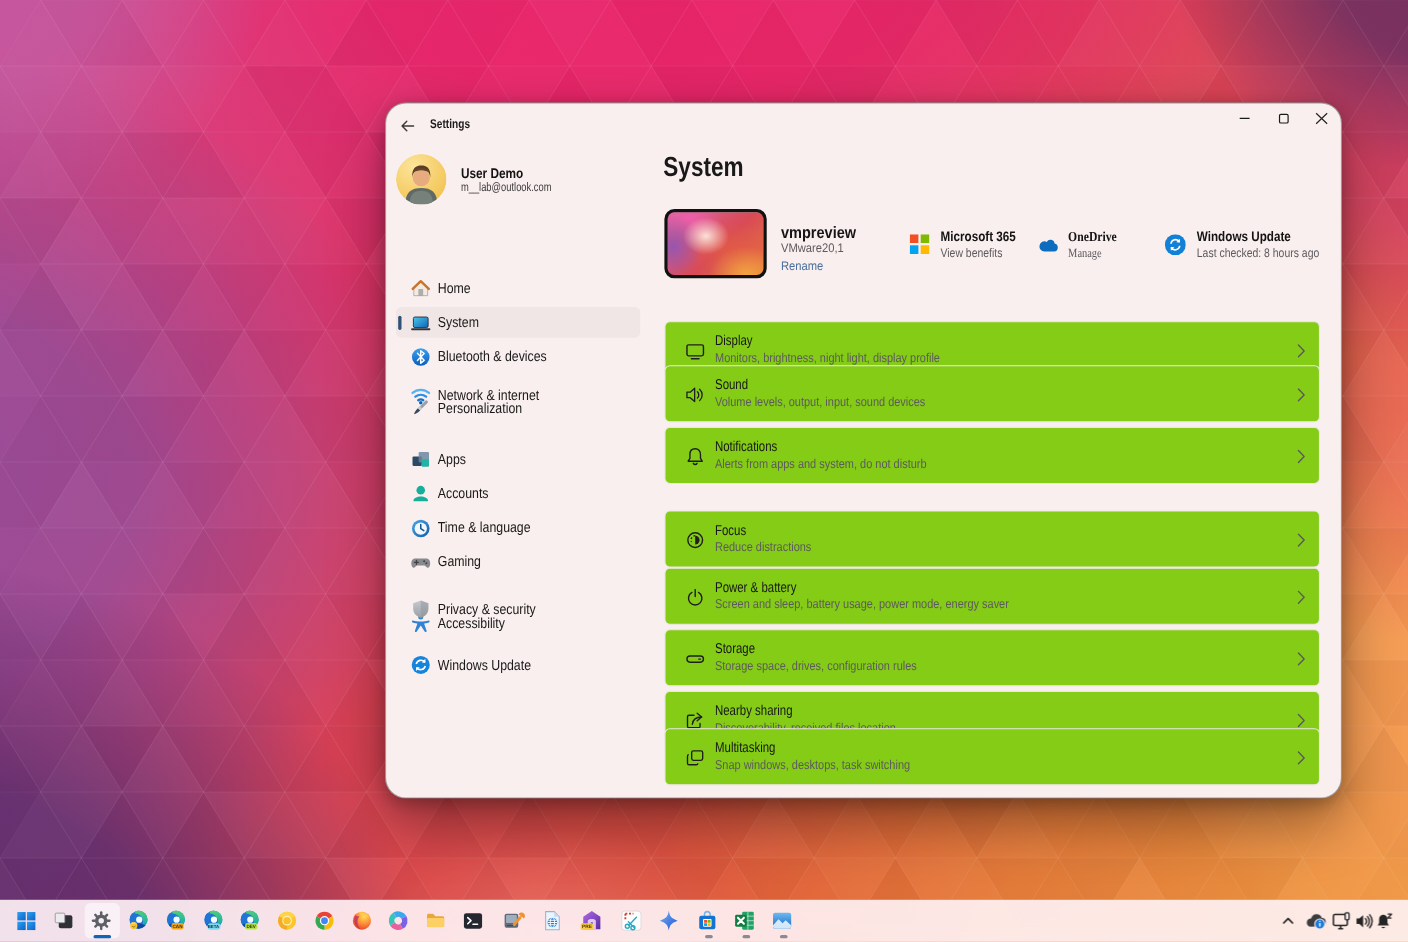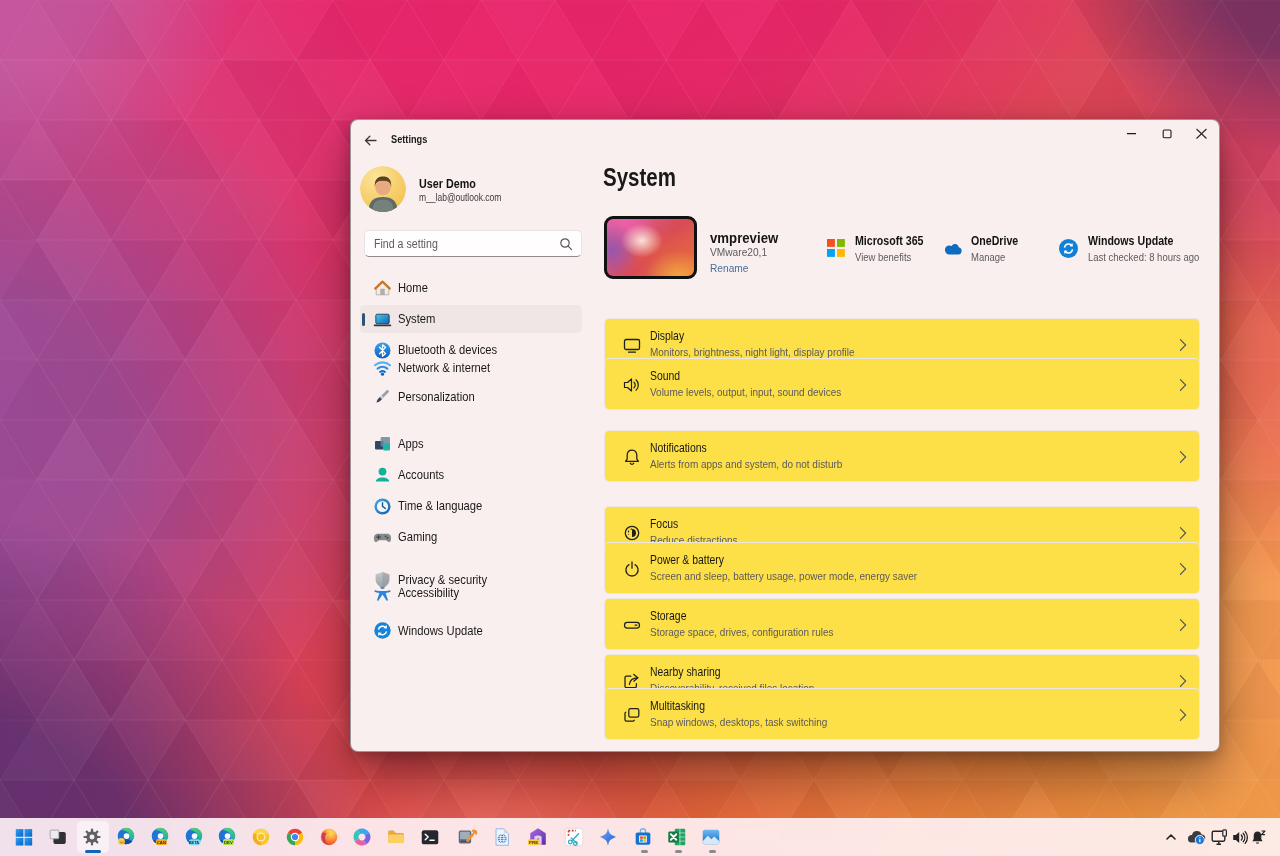--- a/index.html
+++ b/index.html
@@ -15,23 +15,23 @@
 radial-gradient(430px 340px at -2% -2%, rgba(196,88,160,0.92) 0%, rgba(196,88,160,0.8) 25%, rgba(196,88,160,0) 62%),
 radial-gradient(880px 460px at 45% -4%, rgba(234,36,106,0.95) 0%, rgba(234,36,106,0.85) 28%, rgba(234,36,106,0) 64%),
 radial-gradient(500px 380px at 104% 42%, rgba(230,94,84,0.85) 0%, rgba(230,94,84,0.7) 20%, rgba(230,94,84,0) 60%),
 radial-gradient(440px 580px at 105% 66%, rgba(246,158,84,0.95) 0%, rgba(246,158,84,0.84) 30%, rgba(246,158,84,0) 64%),
 radial-gradient(1150px 820px at 103% 103%, #f0a243 0%, #e8823c 30%, rgba(232,130,60,0) 64%),
 linear-gradient(140deg, #cf4f92 0%, #dd3368 26%, #dd4552 52%, #de5936 76%, #e8823c 100%);
 }
 #tri { position:absolute; inset:0; }
 
 #win { position:absolute; left:350px; top:93px; width:870px; height:633px;
- background:#f9efee; border-radius:8px; overflow:hidden;
+ background:#f9efee; border-radius:19px; overflow:hidden;
  border:1px solid rgba(70,60,66,0.5);
- box-shadow:0 22px 50px rgba(0,0,0,0.38), 0 4px 14px rgba(0,0,0,0.22);margin-top:26px; }
+ box-shadow:0 22px 50px rgba(0,0,0,0.38), 0 4px 14px rgba(0,0,0,0.22); }
 .cap { position:absolute; color:#1c1c1c; }
 #backarrow { left:12px; top:12px; }
 #capTitle { left:40px; font-size:11.5px; font-weight:700; color:#1b1b1b; position:absolute; transform:scaleX(0.8); transform-origin:0 50%; }
 #capTitle { top:13px; }
 .capbtn { position:absolute; top:6px; }
 
 #avatar { position:absolute; left:9px; top:46px; width:46px; height:46px; border-radius:50%; overflow:hidden; }
 #uname { position:absolute; left:68px; top:56px; font-size:12.8px; font-weight:700; color:#121212; transform:scaleX(0.84); transform-origin:0 50%; }
 #uemail { position:absolute; left:68px; top:71px; font-size:11.2px; color:#3c3a3c; transform:scaleX(0.76); transform-origin:0 50%; }
 #search { position:absolute; left:13px; top:110px; width:218px; height:27px; background:#fffdfe;
@@ -48,21 +48,21 @@
  radial-gradient(30px 24px at 40% 38%, rgba(255,240,228,0.9) 0%, rgba(255,240,228,0) 70%),
  radial-gradient(36px 40px at 6% 55%, rgba(148,85,176,0.95) 0%, rgba(148,85,176,0) 72%),
  radial-gradient(46px 36px at 82% 100%, #f2a440 0%, rgba(242,164,64,0) 72%),
  radial-gradient(60px 36px at 68% 60%, rgba(226,92,68,0.85) 0%, rgba(226,92,68,0) 70%),
  radial-gradient(44px 32px at 22% 8%, rgba(240,95,174,0.9) 0%, rgba(240,95,174,0) 72%),
  linear-gradient(135deg,#d8669c 0%, #d84a56 55%, #e8793c 100%); }
 .hero { position:absolute; color:#151515; }
 .hero { white-space:nowrap; }
 .hero .t1 { font-size:12.5px; font-weight:700; color:#131313; line-height:14px; transform:scaleX(0.85); transform-origin:0 50%; }
 .hero .t2 { font-size:11.3px; color:#5d5a5d; margin-top:3px; line-height:13px; transform:scaleX(0.84); transform-origin:0 50%; }
-.card { position:absolute; left:253px; width:596px; height:52px; background:#fde047;
+.card { position:absolute; left:253px; width:596px; height:52px; background:#84cc16;
  border:1px solid #ece7e4; border-radius:5px; }
 .card .ci { position:absolute; left:17px; top:16px; }
 .card .t1 { position:absolute; left:45px; top:8.5px; font-size:13px; color:#171717; white-space:nowrap; transform:scaleX(0.8); transform-origin:0 50%; }
 .card .t2 { position:absolute; left:45px; top:25.5px; font-size:11.6px; color:#5d5a5d; white-space:nowrap; transform:scaleX(0.86); transform-origin:0 50%; }
 .card .ch { position:absolute; right:12px; top:19px; }
 
 #bar { position:absolute; left:0; top:818px; width:1280px; height:38px;
  background:rgba(253,241,244,0.92); backdrop-filter: blur(22px) saturate(1.4); }
 .tb { position:absolute; top:827px; width:22px; height:22px; }
 .runbar { position:absolute; top:849.5px; width:7px; height:3px; border-radius:2px; background:#8e8890; }
@@ -674,27 +674,20 @@
         <circle cx="23" cy="23" r="23" fill="url(#avg)"></circle>
         <path d="M8.5 46 C8.5 34.5 14 31 23 31 C32 31 37.5 34.5 37.5 46 Z" fill="#5f6a66"></path>
         <path d="M12.5 46 C12.5 36.5 16 33.4 23 33.4 C30 33.4 33.5 36.5 33.5 46 Z" fill="#76817c"></path>
         <circle cx="23" cy="21.5" r="7.8" fill="#e8ab80"></circle>
         <path d="M14.8 21.5 C14.2 12.5 18.5 10.5 23 10.5 C27.5 10.5 31.8 12.5 31.2 21.5 C30.6 16.5 28.5 14.8 23 14.8 C17.5 14.8 15.4 16.5 14.8 21.5 Z" fill="#5a3d24"></path>
         <path d="M15.5 16.5 C17 11.5 29 11.5 30.5 16.5 C27 13.8 19 13.8 15.5 16.5 Z" fill="#64452a"></path>
       </svg>
     </div>
     <div id="uname">User Demo</div>
     <div id="uemail">m__lab@outlook.com</div>
-    <div id="search">
-        <span>Find a setting</span>
-      <svg width="14" height="14" viewBox="0 0 14 14">
-          <circle cx="6" cy="6" r="4.2" fill="none" stroke="#5a575a" stroke-width="1.2"></circle>
-          <path d="M9.2 9.2 L12.6 12.6" stroke="#5a575a" stroke-width="1.2" stroke-linecap="round"></path>
-        </svg>
-    </div>
 
     <div id="selpill" style="top:185px;"></div>
     <div id="selbar" style="top:192.5px;"></div>
     <div id="navwrap">
         <div class="nav" style="top:152.5px">
           <svg class="ic" width="19" height="19" viewBox="0 0 19 19">
             <path d="M3.2 9 L9.5 3.4 L15.8 9 V15.8 H3.2 Z" fill="#f2ebe4" stroke="#b0a89f" stroke-width="0.8"></path>
             <rect x="7.3" y="9.8" width="4.4" height="6" rx="0.5" fill="#9a9a9a" opacity="0.75"></rect>
             <path d="M2.2 9.6 L9.5 2.6 L16.8 9.6" fill="none" stroke="#c8742c" stroke-width="2.2" stroke-linecap="round" stroke-linejoin="round"></path>
           </svg>
@@ -719,21 +712,21 @@
             <path d="M6.5 6.2 L12.6 12.6 L9.5 15.2 V3.8 L12.6 6.4 L6.5 12.8" fill="none" stroke="#fff" stroke-width="1.3" stroke-linejoin="round" stroke-linecap="round"></path>
             <defs>
               <linearGradient id="gbt" x1="0" y1="0" x2="0" y2="1">
                 <stop offset="0" stop-color="#3ba2ef"></stop>
                 <stop offset="1" stop-color="#0a5ebe"></stop>
               </linearGradient>
             </defs>
           </svg>
           <div class="tx">Bluetooth &amp; devices</div>
         </div>
-        <div class="nav" style="top:232px">
+        <div class="nav" style="top:250px">
           <svg class="ic" width="19" height="19" viewBox="0 0 19 19">
             <path d="M2 7.2 A11.5 11.5 0 0 1 17 7.2" fill="none" stroke="#57b1f2" stroke-width="2.1" stroke-linecap="round"></path>
             <path d="M4.6 10.6 A8 8 0 0 1 14.4 10.6" fill="none" stroke="#2d8fe2" stroke-width="2.1" stroke-linecap="round"></path>
             <path d="M7.2 13.8 A4.2 4.2 0 0 1 11.8 13.8" fill="none" stroke="#1273cc" stroke-width="2.1" stroke-linecap="round"></path>
             <circle cx="9.5" cy="16.2" r="1.6" fill="#0d62b4"></circle>
           </svg>
           <div class="tx">Network &amp; internet</div>
         </div>
         <div class="nav" style="top:261px">
           <svg class="ic" width="19" height="19" viewBox="0 0 19 19">
@@ -831,21 +824,21 @@
     </div>
     <div class="hero" style="left:504px;top:114px;">
         <div class="t1">Microsoft 365</div>
         <div class="t2">View benefits</div>
       </div>
     <div class="hero" style="left:591px;top:121px;">
       <svg width="21" height="14" viewBox="0 0 21 14">
           <path d="M7.8 13.6 A4.6 4.6 0 1 1 9.6 4.9 A3.8 3.8 0 0 1 16.7 6.3 A3.7 3.7 0 0 1 16.3 13.6 Z" fill="#0d6cbd"></path>
         </svg>
     </div>
-    <div class="hero" style="left:620px;top:114px;">
+    <div class="hero" style="left:620px;top:114px;font-family:Liberation Serif, serif;">
         <div class="t1">OneDrive</div>
         <div class="t2">Manage</div>
       </div>
     <div class="hero" style="left:708px;top:119px;">
       <svg width="19" height="19" viewBox="0 0 19 19">
           <circle cx="9.5" cy="9.5" r="9.5" fill="#1180d7"></circle>
           <path d="M5.5 8.6 A4.2 4.2 0 0 1 13.3 7 M13.5 10.4 A4.2 4.2 0 0 1 5.7 12" fill="none" stroke="#fff" stroke-width="1.5"></path>
           <path d="M13.6 4 L13.7 7.4 L10.4 7.3 Z" fill="#fff"></path>
           <path d="M5.4 15 L5.3 11.6 L8.6 11.7 Z" fill="#fff"></path>
         </svg>
@@ -872,32 +865,32 @@
             <path d="M2.5 7.5 H5.5 L9.5 4 V16 L5.5 12.5 H2.5 Z" fill="none" stroke="#1f1f1f" stroke-width="1.2" stroke-linejoin="round"></path>
             <path d="M12 7.2 A3.8 3.8 0 0 1 12 12.8" fill="none" stroke="#1f1f1f" stroke-width="1.2" stroke-linecap="round"></path>
             <path d="M14 4.8 A7 7 0 0 1 14 15.2" fill="none" stroke="#1f1f1f" stroke-width="1.2" stroke-linecap="round"></path>
           </svg>
           <div class="t1">Sound</div>
           <div class="t2">Volume levels, output, input, sound devices</div>
           <svg class="ch" width="8" height="14" viewBox="0 0 8 14">
             <path d="M1.4 1.6 L6.6 7 L1.4 12.4" fill="none" stroke="#5a5a5a" stroke-width="1.25" stroke-linecap="round" stroke-linejoin="round"></path>
           </svg>
         </div>
-        <div class="card" style="top:310px">
+        <div class="card" style="top:294px">
           <svg class="ci" width="20" height="20" viewBox="0 0 20 20">
             <path d="M10 3 C6.8 3 5.2 5.4 5.2 8.2 V11.8 L3.6 14.3 H16.4 L14.8 11.8 V8.2 C14.8 5.4 13.2 3 10 3 Z" fill="none" stroke="#1f1f1f" stroke-width="1.25" stroke-linejoin="round"></path>
             <path d="M8.3 16.2 A1.9 1.9 0 0 0 11.7 16.2" fill="none" stroke="#1f1f1f" stroke-width="1.25" stroke-linecap="round"></path>
           </svg>
           <div class="t1">Notifications</div>
           <div class="t2">Alerts from apps and system, do not disturb</div>
           <svg class="ch" width="8" height="14" viewBox="0 0 8 14">
             <path d="M1.4 1.6 L6.6 7 L1.4 12.4" fill="none" stroke="#5a5a5a" stroke-width="1.25" stroke-linecap="round" stroke-linejoin="round"></path>
           </svg>
         </div>
-        <div class="card" style="top:386px">
+        <div class="card" style="top:370px">
           <svg class="ci" width="20" height="20" viewBox="0 0 20 20">
             <circle cx="10" cy="10" r="6.7" fill="none" stroke="#1f1f1f" stroke-width="1.3"></circle>
             <path d="M10 6 A4 4 0 0 1 10 14 Z" fill="#1f1f1f"></path>
             <path d="M10 6 A4 4 0 0 0 6.6 11.8" fill="none" stroke="#1f1f1f" stroke-width="1.1" stroke-dasharray="1.6 1.9"></path>
           </svg>
           <div class="t1">Focus</div>
           <div class="t2">Reduce distractions</div>
           <svg class="ch" width="8" height="14" viewBox="0 0 8 14">
             <path d="M1.4 1.6 L6.6 7 L1.4 12.4" fill="none" stroke="#5a5a5a" stroke-width="1.25" stroke-linecap="round" stroke-linejoin="round"></path>
           </svg>

